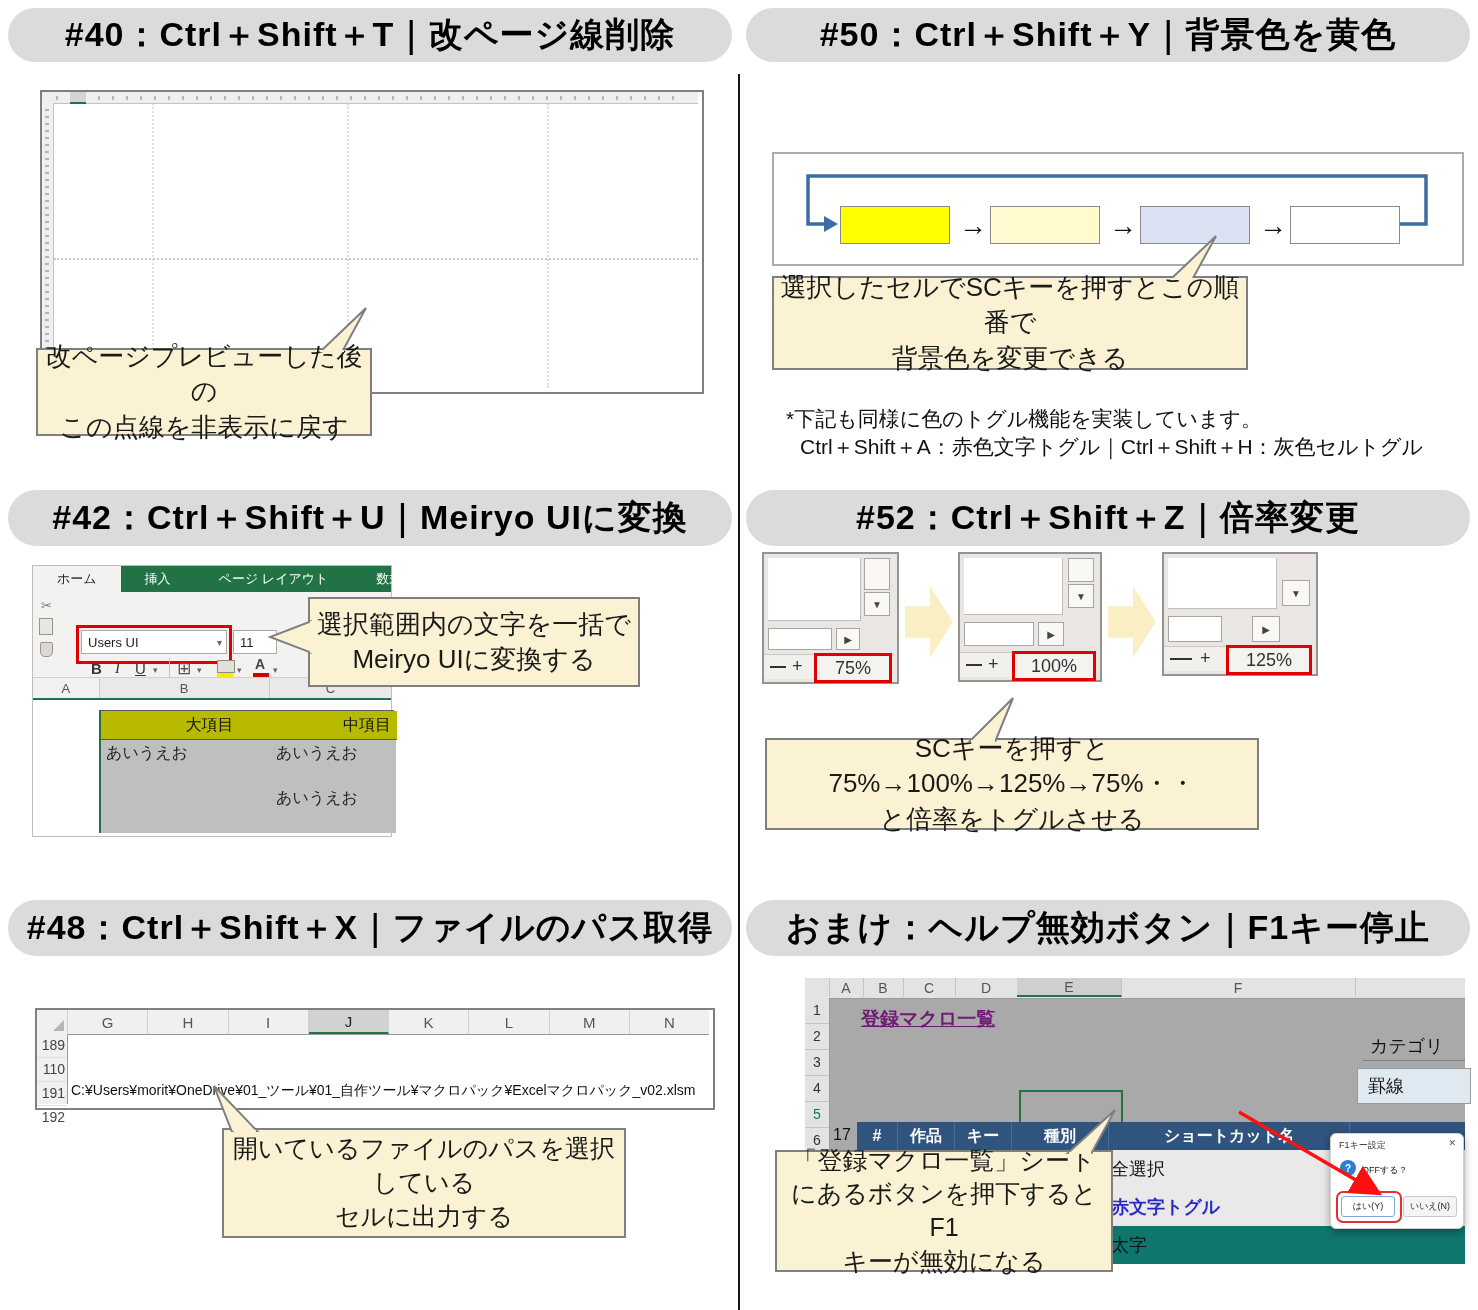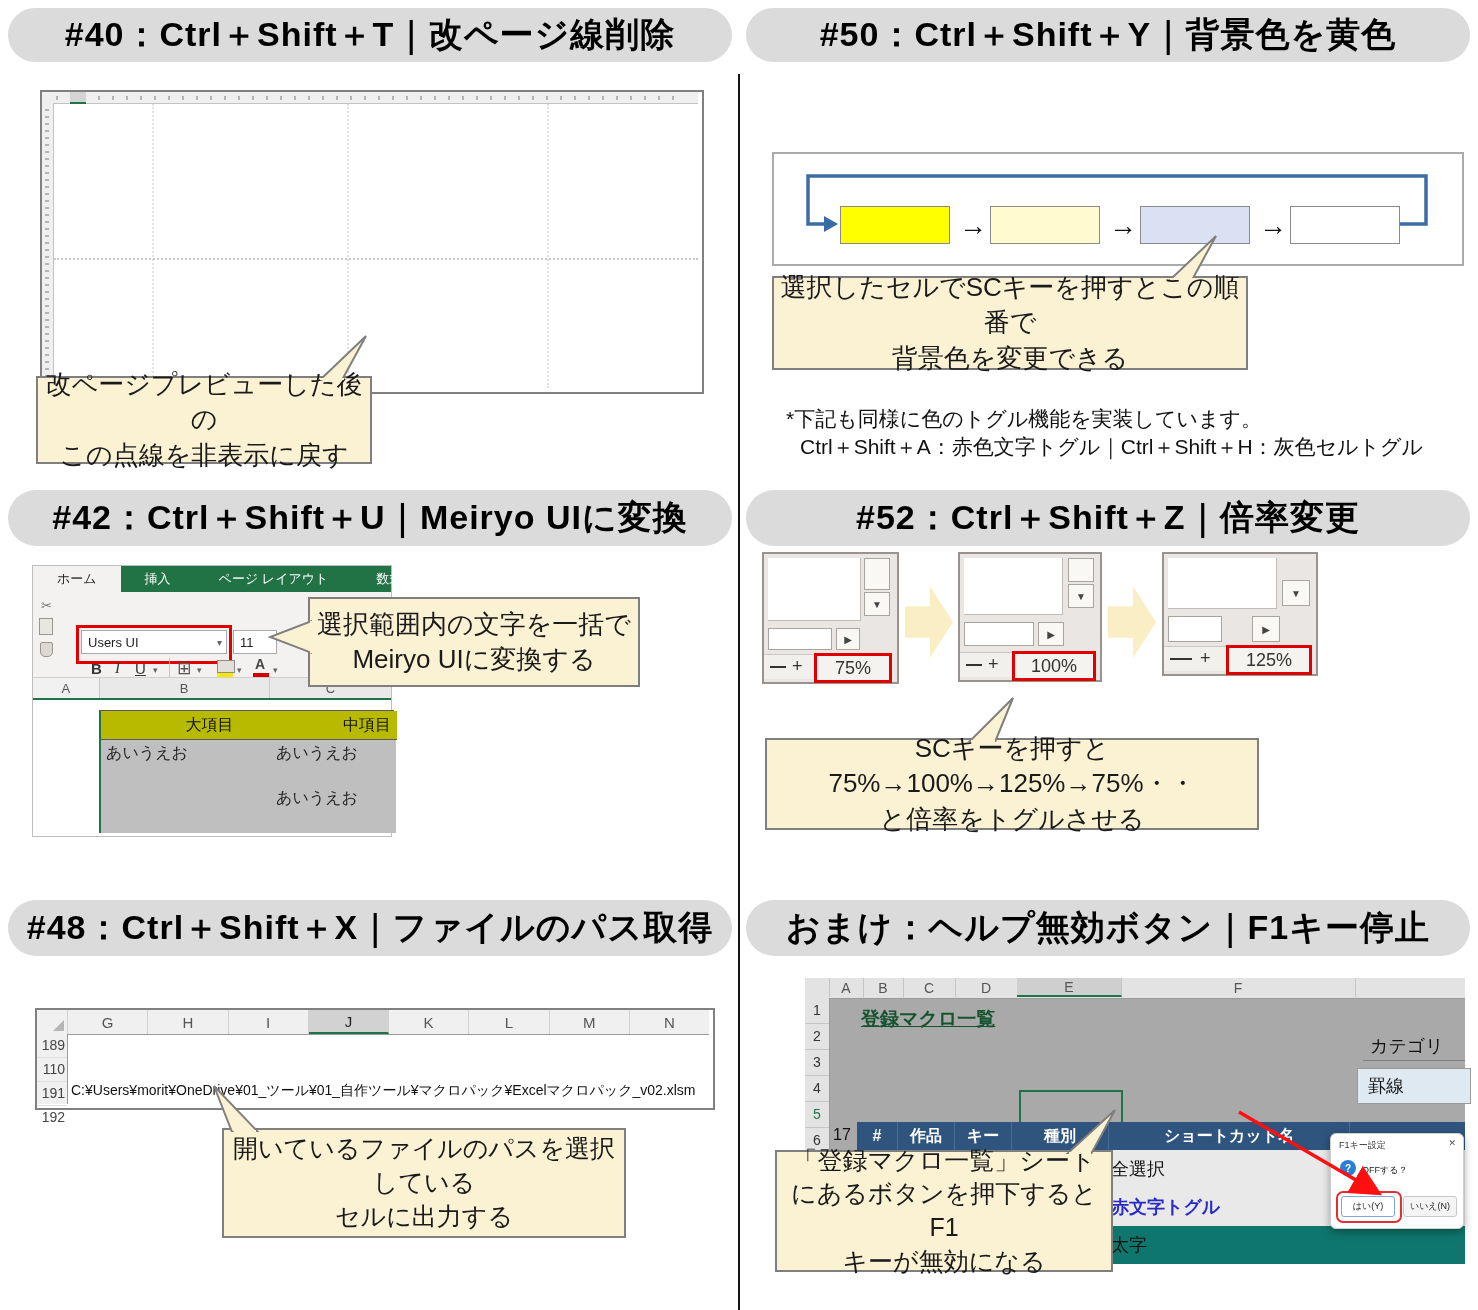--- a/index.html
+++ b/index.html
@@ -68,21 +68,21 @@
       <div class="abs" style="left:28px;top:0;width:16px;height:10px;background:#D4D4D4;border-bottom:2px solid #1F7347;"></div>
     </div>
     <div class="abs xl-colstrip" style="left:0;top:11px;width:11px;height:285px;border-right:1px solid #C3C3C3;">
       <div class="abs hatch-v" style="left:3px;top:3px;width:4px;height:278px;opacity:.7;"></div>
     </div>
     <div class="abs" style="left:110px;top:12px;width:0;height:284px;border-left:2px dotted #E2E2E2;"></div>
     <div class="abs" style="left:305px;top:12px;width:0;height:284px;border-left:2px dotted #DEDEDE;"></div>
     <div class="abs" style="left:505px;top:12px;width:0;height:284px;border-left:2px dotted #DEDEDE;"></div>
     <div class="abs" style="left:12px;top:166px;width:644px;height:0;border-top:2px dotted #C6C6C6;"></div>
   </div>
-  <div class="callout" style="left:36px;top:376px;width:332px;height:84px;">
+  <div class="callout" style="left:36px;top:348px;width:332px;height:84px;">
     <svg class="ctail" style="top:-44px;right:2px;" width="58" height="46">
       <polygon points="10,46 56,2 32,46" fill="#FBF1D3" stroke="#7F7F7F" stroke-width="2"></polygon>
       <rect x="10" y="44" width="24" height="4" fill="#FBF1D3"></rect>
     </svg>
     <div>改ページプレビューした後の</div>
     <div>この点線を非表示に戻す</div>
   </div>
 
   <div class="abs" style="left:772px;top:152px;width:688px;height:110px;background:#fff;border:2px solid #ABABAB;">
     <svg class="abs" style="left:0;top:0;" width="688" height="110" viewBox="0 0 688 110">
@@ -301,21 +301,21 @@
 
     <div class="abs" style="left:0;top:20px;width:24px;height:266px;background:#E3E3E3;border-right:1px solid #9a9a9a;font-size:14px;color:#333;text-align:center;">
       <div style="height:25px;line-height:25px;border-bottom:1px solid #C5C5C5;">1</div>
       <div style="height:25px;line-height:25px;border-bottom:1px solid #C5C5C5;">2</div>
       <div style="height:25px;line-height:25px;border-bottom:1px solid #C5C5C5;">3</div>
       <div style="height:25px;line-height:25px;border-bottom:1px solid #C5C5C5;">4</div>
       <div style="height:25px;line-height:25px;border-bottom:1px solid #C5C5C5;color:#1F7347;">5</div>
       <div style="height:25px;line-height:25px;">6</div>
     </div>
 
-    <div class="abs" style="left:56px;top:28px;font-size:19px;font-weight:bold;color:#14532d;text-decoration:underline;">登録マクロ一覧</div>
+    <div class="abs" style="left:56px;top:28px;font-size:19px;font-weight:bold;color:#701a75;text-decoration:underline;">登録マクロ一覧</div>
 
     <div class="abs" style="left:214px;top:112px;width:100px;height:32px;border:2px solid #1F7347;"></div>
 
     <div class="abs" style="left:565px;top:56px;font-size:18px;color:#111;">カテゴリ</div>
     <div class="abs" style="left:558px;top:82px;width:102px;height:0;border-top:1px solid #7f7f7f;"></div>
     <div class="abs" style="left:552px;top:90px;width:102px;height:34px;background:#DEE9F2;border:1px solid #9a9a9a;display:flex;align-items:center;padding-left:10px;font-size:18px;color:#111;">
         <span>罫線</span>
       </div>
 
     <div class="abs" style="left:28px;top:148px;font-size:16px;color:#111;">17</div>

